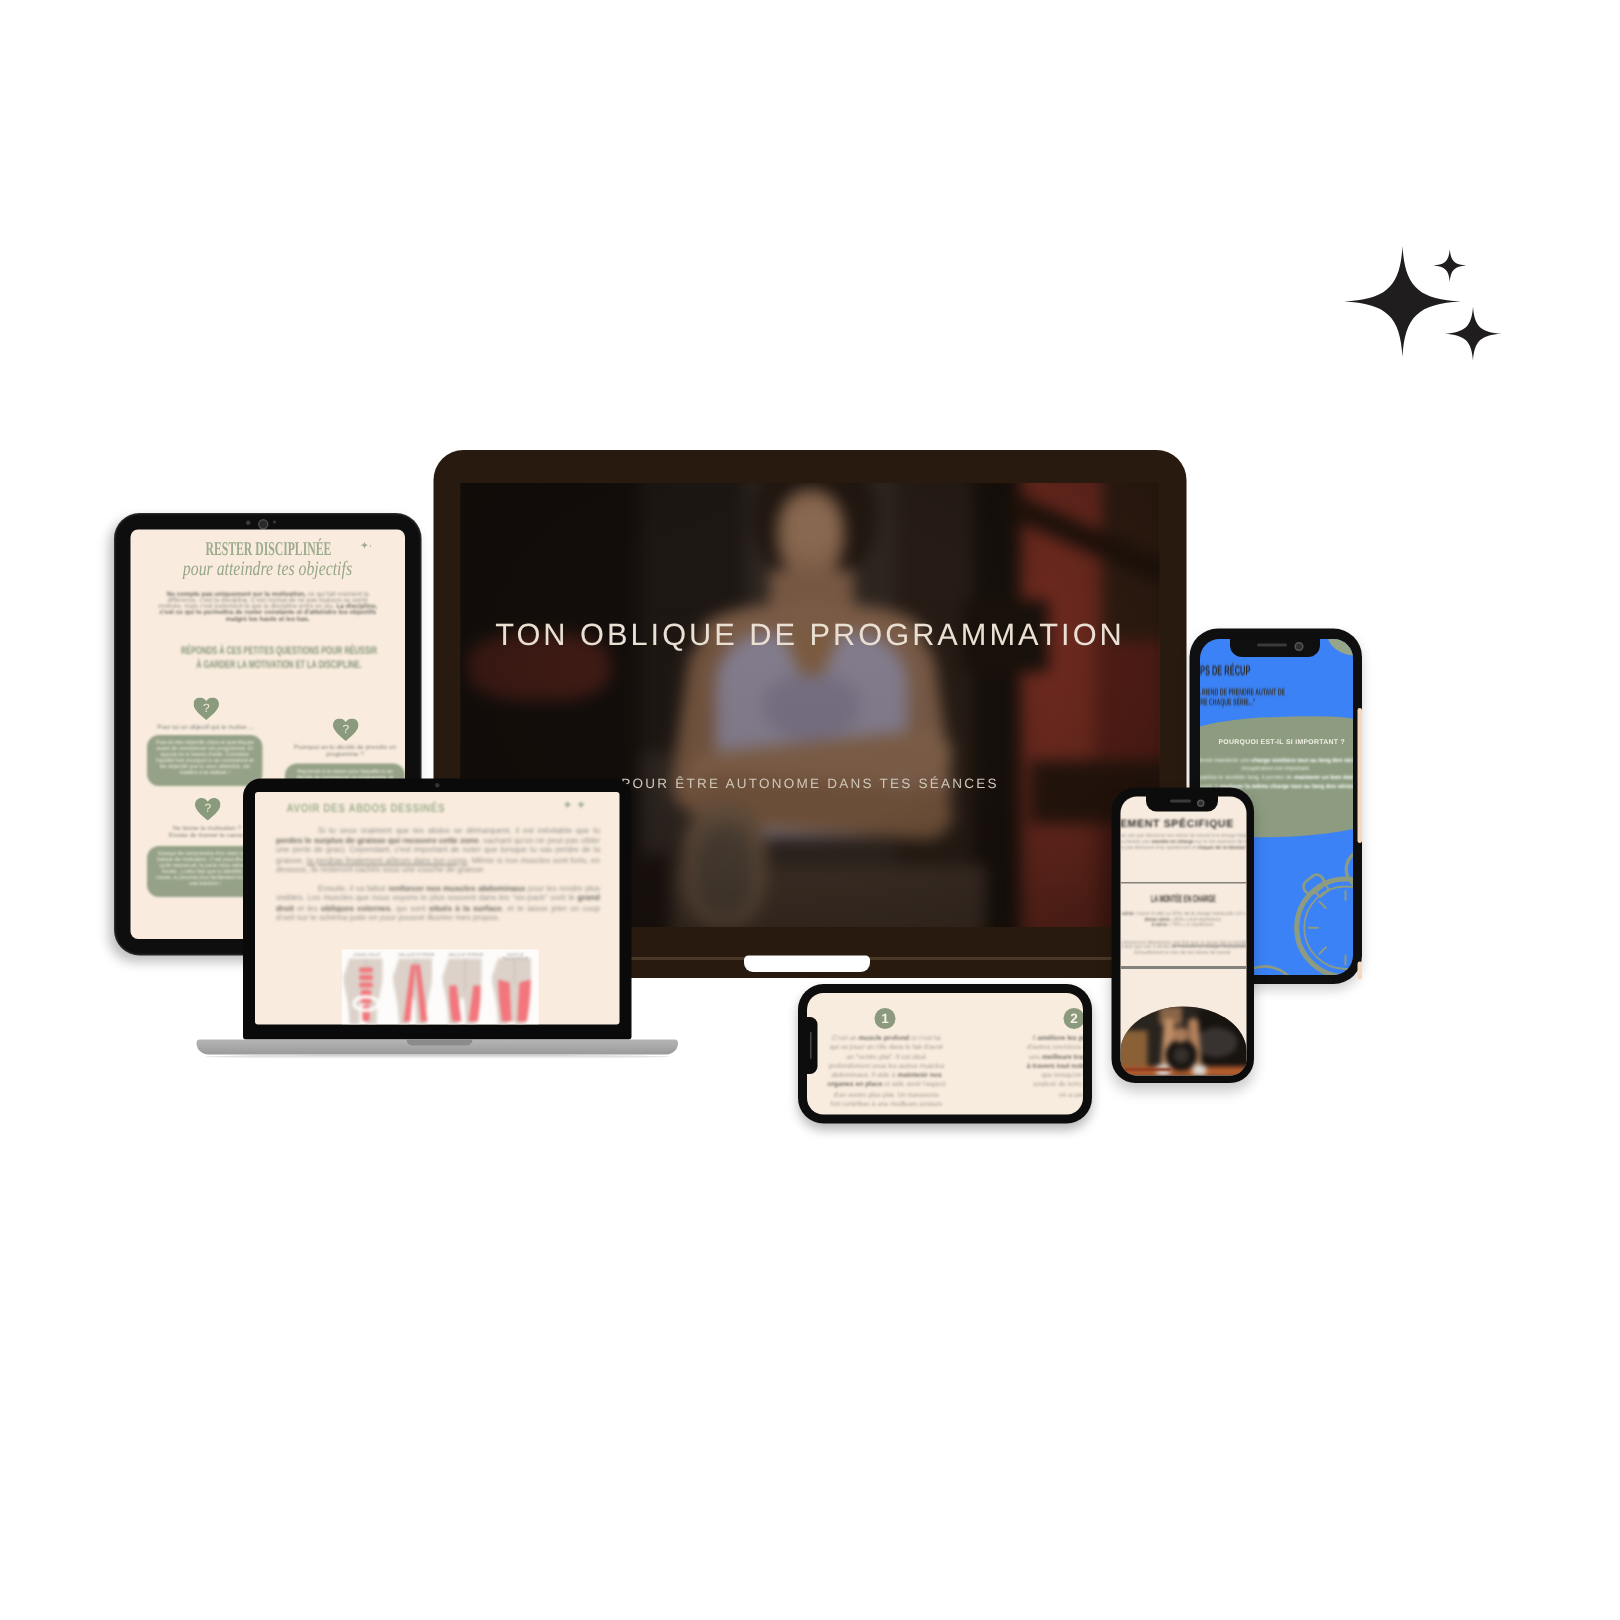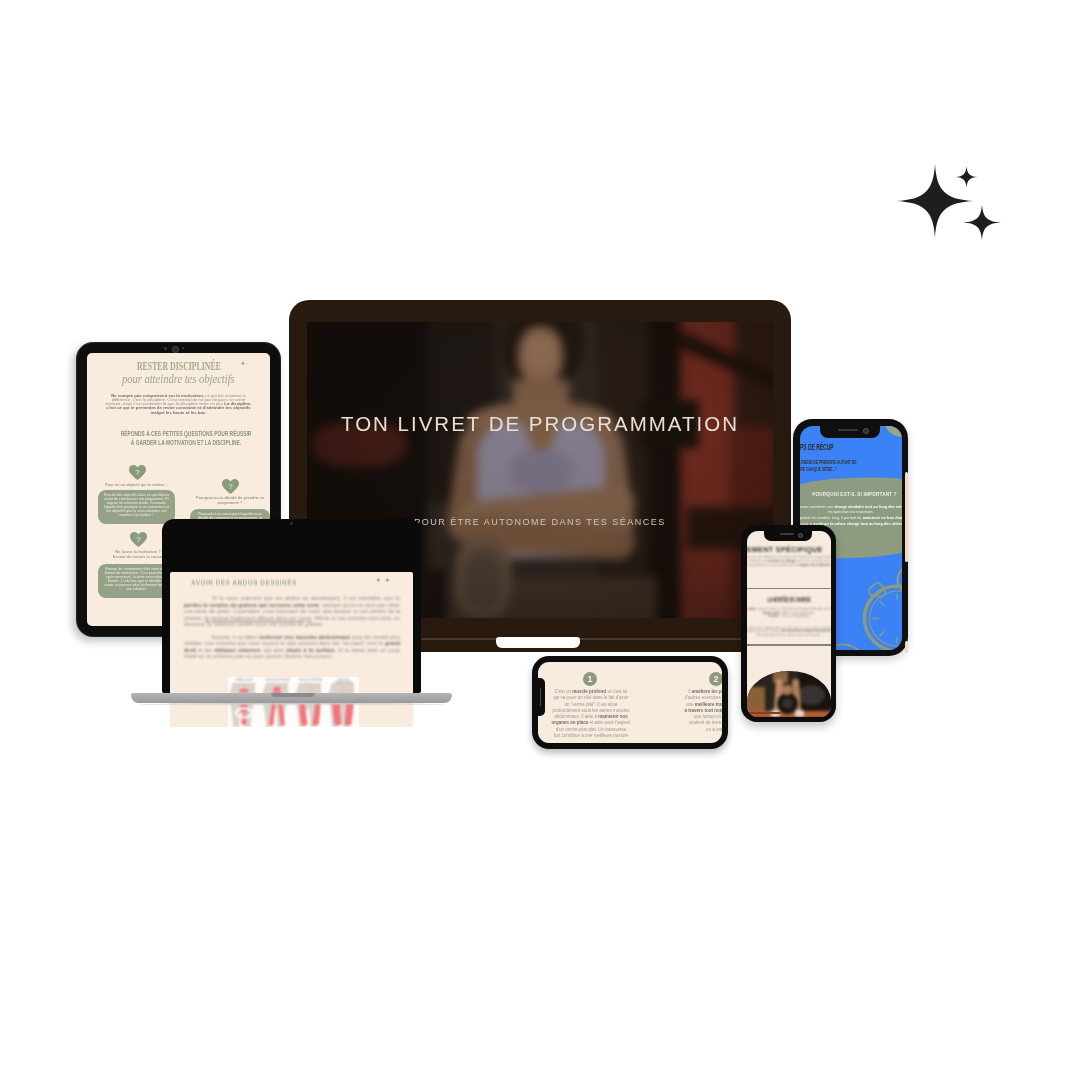--- a/index.html
+++ b/index.html
@@ -61,21 +61,21 @@
 
       <div class="abs" style="left:148px;top:214px;width:56px;height:82px;background:#8d7259;border-radius:40%;"></div>
       <div class="abs" style="left:157px;top:228px;width:38px;height:60px;background:#6a5d4f;border-radius:40%;"></div>
 
       <div class="abs" style="left:-10px;top:248px;width:150px;height:60px;background:#191310;"></div>
     </div>
 
     <div class="abs" style="left:0;top:0;width:466px;height:296px;background:linear-gradient(rgba(22,13,8,0.34),rgba(22,13,8,0.44));"></div>
     <div class="abs" style="left:0;top:0;width:466px;height:296px;background:radial-gradient(ellipse at 48% 42%, rgba(0,0,0,0) 42%, rgba(14,8,4,0.42) 100%);"></div>
 
-    <div class="abs" style="left:0;top:90px;width:466px;text-align:center;color:#e9dfd2;font-size:20.5px;letter-spacing:2px;white-space:nowrap;">TON LIVRET DE PROGRAMMATION</div>
+    <div class="abs" style="left:0;top:90px;width:466px;text-align:center;color:#e9dfd2;font-size:20.5px;letter-spacing:2px;white-space:nowrap;">TON OBLIQUE DE PROGRAMMATION</div>
     <div class="abs" style="left:0;top:195px;width:466px;text-align:center;color:#cfc7ba;font-size:9px;letter-spacing:1.5px;white-space:nowrap;">POUR ÊTRE AUTONOME DANS TES SÉANCES</div>
   </div>
 
   <div class="abs" style="left:6px;top:338px;width:490px;height:1.5px;background:#4a3826;"></div>
 
   <div class="abs" style="left:207px;top:337px;width:84px;height:11px;background:#ffffff;border-radius:3px 3px 6px 6px;"></div>
 </div>
 
 <div class="abs" id="tablet" style="left:76px;top:342px;width:205px;height:295px;background:#0e0e0e;border-radius:17px;box-shadow:-3px 4px 8px rgba(0,0,0,0.25), inset 0 0 2px rgba(255,255,255,0.35);">
   <div class="abs" style="left:88px;top:4.5px;width:3px;height:3px;background:#3c3c3c;border-radius:50%;"></div>
@@ -117,21 +117,21 @@
     <div class="abs" style="left:11px;top:211px;width:77px;height:34px;background:#95a287;border-radius:8px;padding:4px 5px;box-sizing:border-box;filter:blur(0.7px);">
       <div style="font-size:3.6px;line-height:3.9px;color:#f3eee3;text-align:center;">Essaye de comprendre d'où vient cette baisse de motivation. C'est peut-être un cycle menstruel, la perte mois sérieux, boulot...) celui fais que tu identifie la cause, tu pourras plus facilement trouver une solution !</div>
     </div>
   </div>
 </div>
 
 <div class="abs" id="laptop" style="left:162px;top:519px;">
   <div class="abs" style="left:0;top:0;width:259px;height:174px;background:#0a0a0a;border-radius:12px 12px 2px 2px;">
     <div class="abs" style="left:128px;top:3px;width:3px;height:3px;background:#333;border-radius:50%;"></div>
 
-    <div class="abs" style="left:8px;top:9px;width:243px;height:155px;background:#f9ecdf;border-radius:2px;overflow:hidden;margin-top:44px;">
+    <div class="abs" style="left:8px;top:9px;width:243px;height:155px;background:#f9ecdf;border-radius:2px;overflow:hidden;">
       <div class="abs" style="left:21px;top:6px;font-size:8px;font-weight:bold;color:#a3b193;letter-spacing:0.5px;filter:blur(0.8px);transform:scaleX(0.82);transform-origin:left;">AVOIR DES ABDOS DESSINÉS</div>
       <div class="abs" style="left:205px;top:4px;color:#a3b193;font-size:8px;filter:blur(0.6px);">✦ ✦</div>
       <div class="abs" style="left:14px;top:23px;width:216px;font-size:5.4px;line-height:6.5px;color:#908d86;text-align:justify;filter:blur(0.9px);">
         <div style="text-indent:28px;">Si tu veux vraiment que tes abdos se démarquent, il est inévitable que tu <b style="color:#6f6c64;">perdes le surplus de graisse qui recouvre cette zone</b>, sachant qu'on ne peut pas cibler une perte de gras). Cependant, c'est important de noter que lorsque tu vas perdre de la graisse, <span style="text-decoration:underline;">la perdras finalement ailleurs dans ton corps</span>. Même si nos muscles sont forts, en dessous, ils resteront cachés sous une couche de graisse.</div>
         <div style="text-indent:28px;margin-top:6px;">Ensuite, il va falloir <b style="color:#6f6c64;">renforcer nos muscles abdominaux</b> pour les rendre plus visibles. Les muscles que nous voyons le plus souvent dans les "six-pack" sont le <b style="color:#6f6c64;">grand droit</b> et les <b style="color:#6f6c64;">obliques externes</b>, qui sont <b style="color:#6f6c64;">situés à la surface</b>, et te laisse jeter un coup d'oeil sur le schéma juste en pour pouvoir illustrer mes propos.</div>
       </div>
 
       <div class="abs" style="left:58px;top:105px;width:131px;height:50px;background:#fdfcfa;">
         <svg class="abs" style="left:0;top:0;filter:blur(1px);" width="131" height="50" viewBox="0 0 131 50">
           <defs>

